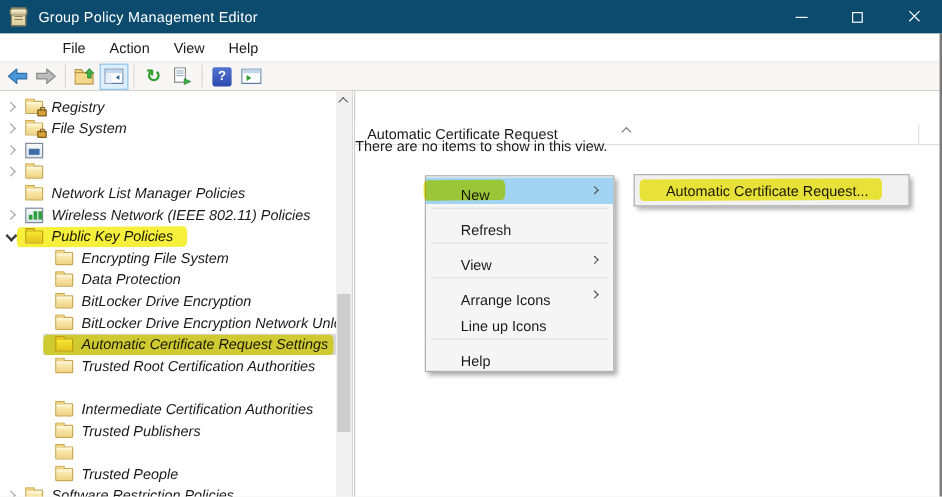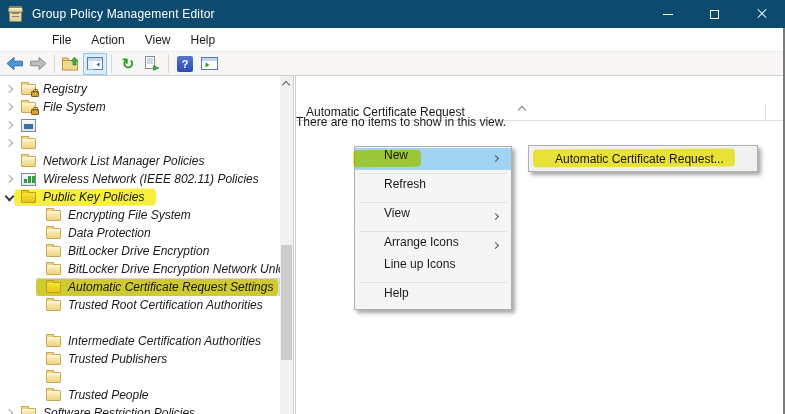--- a/index.html
+++ b/index.html
@@ -95,21 +95,21 @@
     border-bottom:1px solid #e0e0e0; display:flex; align-items:center;margin-top:27px; }
   .col-header .txt { margin-left:10px; }
   .sort-chev { position:absolute; left:222px; top:2px; width:8px; height:6px; }
   .sort-chev::after { content:''; position:absolute; left:1px; top:2px; width:5px; height:5px;
     border-left:1px solid #777; border-top:1px solid #777; transform:rotate(45deg); }
   .col-divider { position:absolute; left:469px; top:0; width:1px; height:18px; background:#e2e2e2; }
   .empty-msg { position:absolute; left:0; top:39px; width:488px; text-align:left; color:#1a1a1a; }
   
   .ctx { position:absolute; left:354px; top:146px; width:158px; background:#f5f5f5;
     border:1px solid #b0b0b0; box-shadow:3px 3px 4px rgba(0,0,0,.35); z-index:10; padding:1px 0; }
-  .mitem { position:relative; height:22px; display:flex; align-items:flex-start; padding-left:29px; }
+  .mitem { position:relative; height:22px; display:flex; align-items:flex-end; padding-left:29px; }
   .mitem.sel { background:#a0d4f2; }
   .msep { height:1px; background:#e2e2e2; margin:3px 4px; }
   .marrow { position:absolute; right:12px; top:8px; width:6px; height:6px; }
   .marrow::after { content:''; position:absolute; left:0; top:0; width:4px; height:4px;
     border-right:1px solid #555; border-bottom:1px solid #555; transform:rotate(-45deg); }
   
   .submenu { position:absolute; left:528px; top:145px; width:230px; height:27px; background:#f1f1f1;
     border:1px solid #b0b0b0; box-shadow:3px 3px 4px rgba(0,0,0,.35); z-index:11; }
   .smitem { position:relative; height:25px; display:flex; align-items:center; padding-left:26px; }
   

